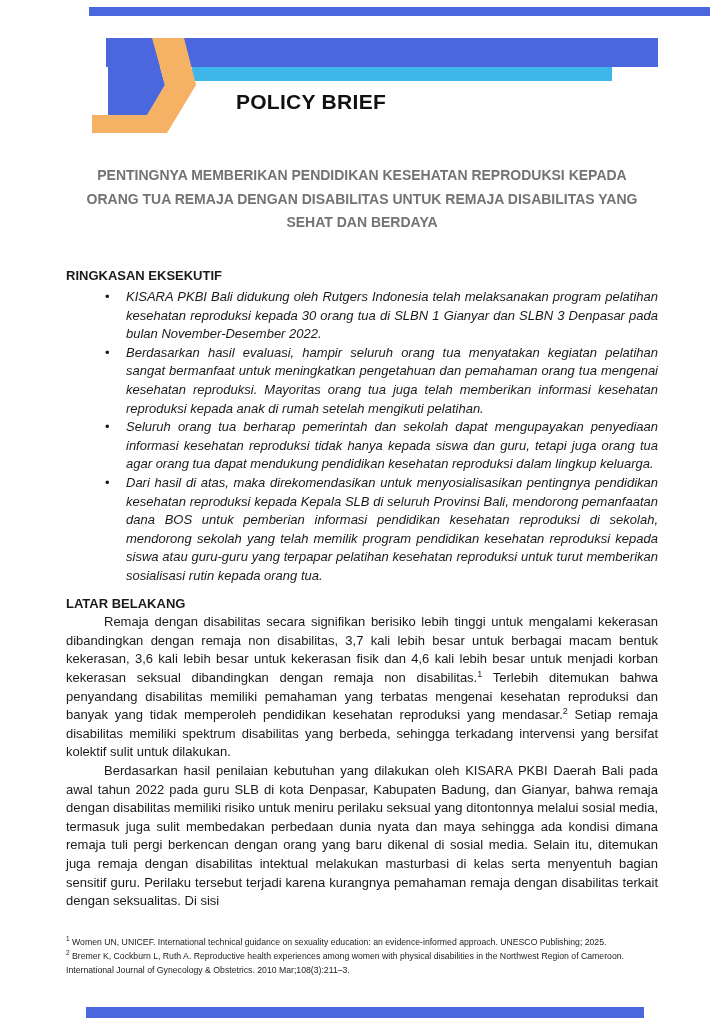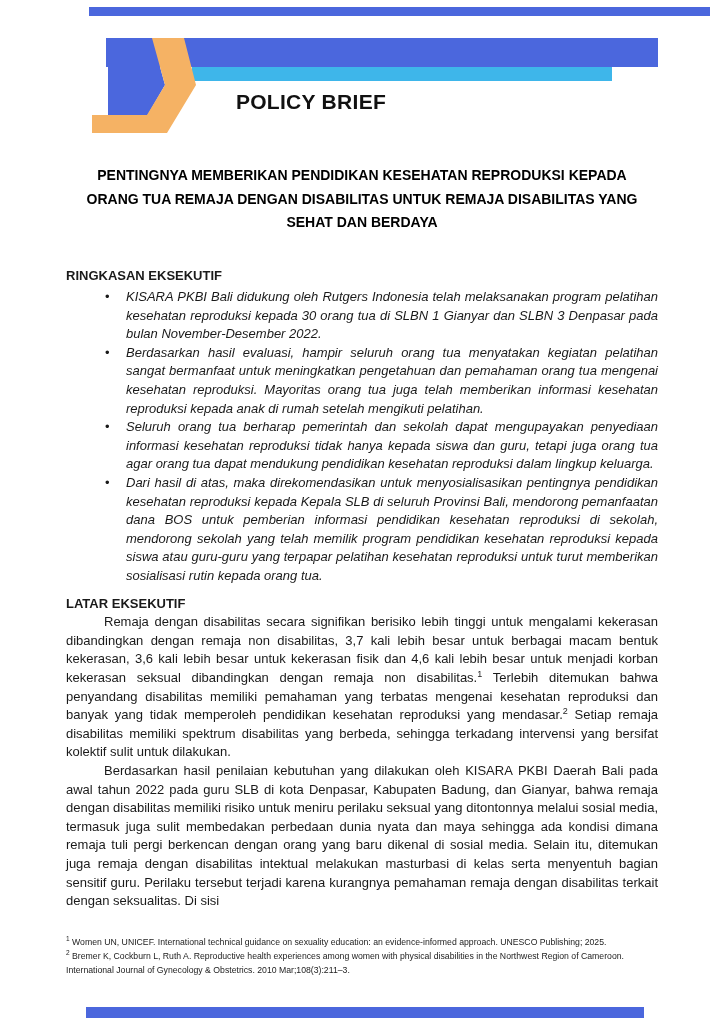--- a/index.html
+++ b/index.html
@@ -12,21 +12,21 @@
 
   .header-graphic { position:relative; width:622px; height:150px; }
   .header-graphic svg { position:absolute; top:0; left:0; }
   .policy-brief-title {
     position:absolute; top:90px; left:0; right:0; text-align:center;
     font-size:21px; font-weight:bold; letter-spacing:0.3px; color:#111111;
   }
 
   .doc-title {
     margin:14px 72px 0; text-align:center; font-weight:bold;
-    font-size:14px; line-height:23.5px; color:#000000;
+    font-size:14px; line-height:23.5px; color:#737373;
   }
 
   .content { margin:8px 66px; font-size:13px; line-height:18.6px; text-align:justify; }
   .section-heading { font-weight:bold; font-size:13px; text-align:left; }
   .heading-1 { margin-top:32px; }
   .heading-2 { margin-top:9px; }
 
   ul.bullets { list-style:none; margin:3px 0 0 0; padding:0; }
   li.bullet { display:flex; }
   .bullet-marker { flex:0 0 21px; margin-left:39px; }
@@ -77,21 +77,21 @@
       <li class="bullet">
         <span class="bullet-marker">•</span>
         <span class="bullet-text">Seluruh orang tua berharap pemerintah dan sekolah dapat mengupayakan penyediaan informasi kesehatan reproduksi tidak hanya kepada siswa dan guru, tetapi juga orang tua agar orang tua dapat mendukung pendidikan kesehatan reproduksi dalam lingkup keluarga.</span>
       </li>
       <li class="bullet">
         <span class="bullet-marker">•</span>
         <span class="bullet-text">Dari hasil di atas, maka direkomendasikan untuk menyosialisasikan pentingnya pendidikan kesehatan reproduksi kepada Kepala SLB di seluruh Provinsi Bali, mendorong pemanfaatan dana BOS untuk pemberian informasi pendidikan kesehatan reproduksi di sekolah, mendorong sekolah yang telah memilik program pendidikan kesehatan reproduksi kepada siswa atau guru-guru yang terpapar pelatihan kesehatan reproduksi untuk turut memberikan sosialisasi rutin kepada orang tua.</span>
       </li>
     </ul>
 
-    <div class="section-heading heading-2">LATAR EKSEKUTIF</div>
+    <div class="section-heading heading-2">LATAR BELAKANG</div>
 
     <p class="para"><span>Remaja dengan disabilitas secara signifikan berisiko lebih tinggi untuk mengalami kekerasan dibandingkan dengan remaja non disabilitas, 3,7 kali lebih besar untuk berbagai macam bentuk kekerasan, 3,6 kali lebih besar untuk kekerasan fisik dan 4,6 kali lebih besar untuk menjadi korban kekerasan seksual dibandingkan dengan remaja non disabilitas.</span><sup class="fn-ref">1</sup><span> Terlebih ditemukan bahwa penyandang disabilitas memiliki pemahaman yang terbatas mengenai kesehatan reproduksi dan banyak yang tidak memperoleh pendidikan kesehatan reproduksi yang mendasar.</span><sup class="fn-ref">2</sup><span> Setiap remaja disabilitas memiliki spektrum disabilitas yang berbeda, sehingga terkadang intervensi yang bersifat kolektif sulit untuk dilakukan.</span></p>
 
     <p class="para">Berdasarkan hasil penilaian kebutuhan yang dilakukan oleh KISARA PKBI Daerah Bali pada awal tahun 2022 pada guru SLB di kota Denpasar, Kabupaten Badung, dan Gianyar, bahwa remaja dengan disabilitas memiliki risiko untuk meniru perilaku seksual yang ditontonnya melalui sosial media, termasuk juga sulit membedakan perbedaan dunia nyata dan maya sehingga ada kondisi dimana remaja tuli pergi berkencan dengan orang yang baru dikenal di sosial media. Selain itu, ditemukan juga remaja dengan disabilitas intektual melakukan masturbasi di kelas serta menyentuh bagian sensitif guru. Perilaku tersebut terjadi karena kurangnya pemahaman remaja dengan disabilitas terkait dengan seksualitas. Di sisi</p>
 
   </div>
 
   <div class="footnotes">
     <div class="footnote"><sup>1</sup><span> Women UN, UNICEF. International technical guidance on sexuality education: an evidence-informed approach. UNESCO Publishing; 2025.</span></div>
     <div class="footnote"><sup>2</sup><span> Bremer K, Cockburn L, Ruth A. Reproductive health experiences among women with physical disabilities in the Northwest Region of Cameroon. International Journal of Gynecology &amp; Obstetrics. 2010 Mar;108(3):211–3.</span></div>

